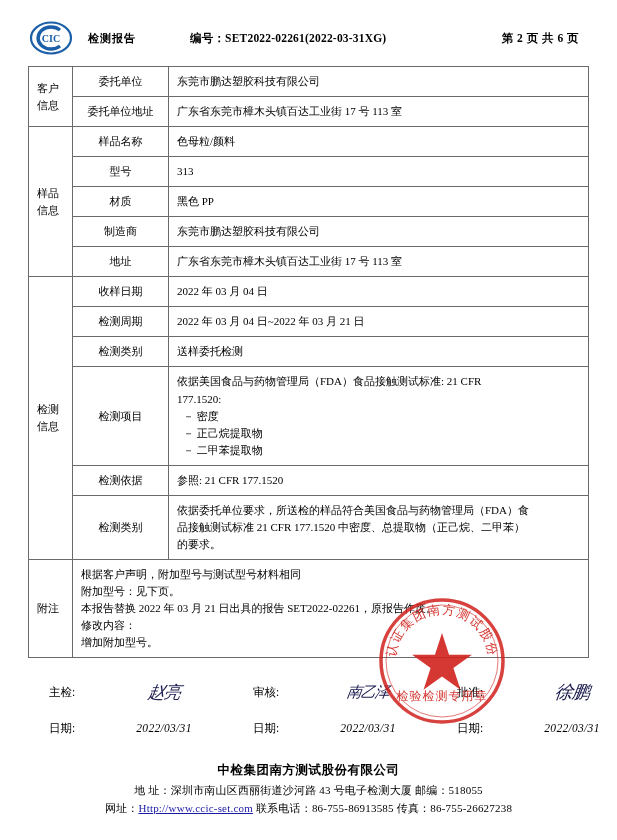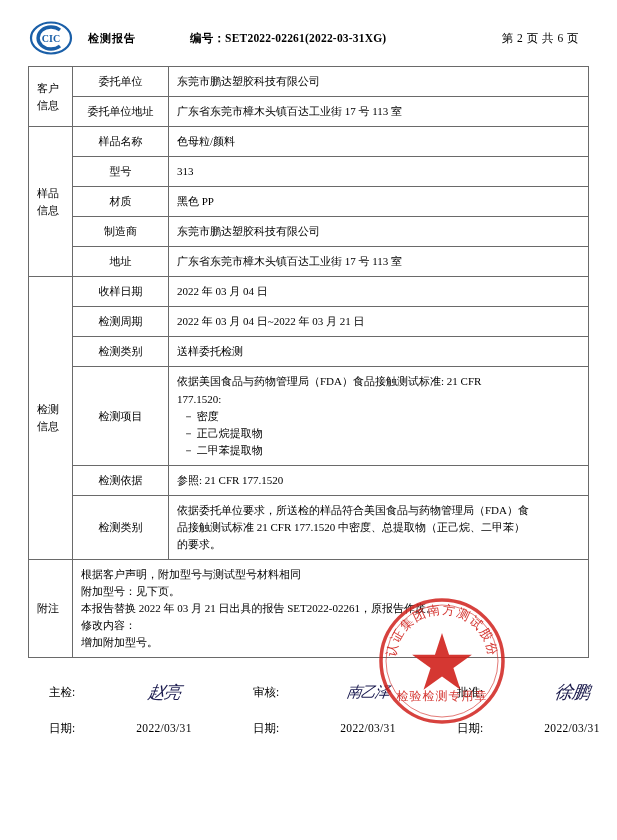--- a/index.html
+++ b/index.html
@@ -48,21 +48,21 @@
   }
   .hdr-no {
     font-size: 11.5px;
     font-weight: bold;
     margin-left: 54px;
     flex: none;
     letter-spacing: .2px;
   }
   .hdr-page {
     font-size: 11.5px;
-    font-weight: normal;
+    font-weight: bold;
     margin-left: auto;
     padding-right: 10px;
     letter-spacing: .5px;
   }
 
   
   table.main {
     border-collapse: collapse;
     width: 100%;
     table-layout: fixed;
@@ -124,21 +124,21 @@
     font-family: "DejaVu Serif", serif;
     font-style: italic;
     font-size: 17px;
     color: #1a1a4e;
     letter-spacing: -1px;
     transform: skewX(-8deg);
     display: inline-block;
   }
   .hand.h2 { font-size: 15px; color: #13134a; }
   .hand.h3 { font-size: 18px; color: #151548; }
-  .date-val { font-size: 11.5px; letter-spacing: .3px; }
+  .date-val { font-size: 11.5px; letter-spacing: .3px; font-style: italic; }
 
   
   .seal {
     position: absolute;
     left: 378px;
     top: 597px;
     width: 128px;
     height: 128px;
     pointer-events: none;
   }
@@ -308,14 +308,22 @@
         <path id="sealArcTop" d="M 17,64 A 47,47 0 0 1 111,64"></path>
       </defs>
       <text font-family="Liberation Serif, serif" font-size="12.5" fill="#d0211c" opacity="0.9" letter-spacing="1.5">
         <textPath href="#sealArcTop" startOffset="50%" text-anchor="middle">中国检验认证集团南方测试股份有限公司</textPath>
       </text>
       <path d="M64 36 L71.05 57.7 L93.87 57.7 L75.41 71.1 L82.46 92.8 L64 79.4 L45.54 92.8 L52.59 71.1 L34.13 57.7 L56.95 57.7 Z" fill="#d0211c" opacity="0.9"></path>
       <text x="64" y="103" text-anchor="middle" font-family="Liberation Serif, serif" font-size="12" fill="#d0211c" opacity="0.9" letter-spacing="1">检验检测专用章</text>
     </svg>
   </div>
 
+  <div class="footer">
+    <div class="f-company">中检集团南方测试股份有限公司</div>
+    <div class="f-line">地  址：深圳市南山区西丽街道沙河路 43 号电子检测大厦   邮编：518055</div>
+    <div class="f-line">
+      <span>网址：</span><span class="f-url">Http://www.ccic-set.com</span>
+      <span>联系电话：86-755-86913585 传真：86-755-26627238</span>
+    </div>
+  </div>
 
 </div>
 
 </body></html>

